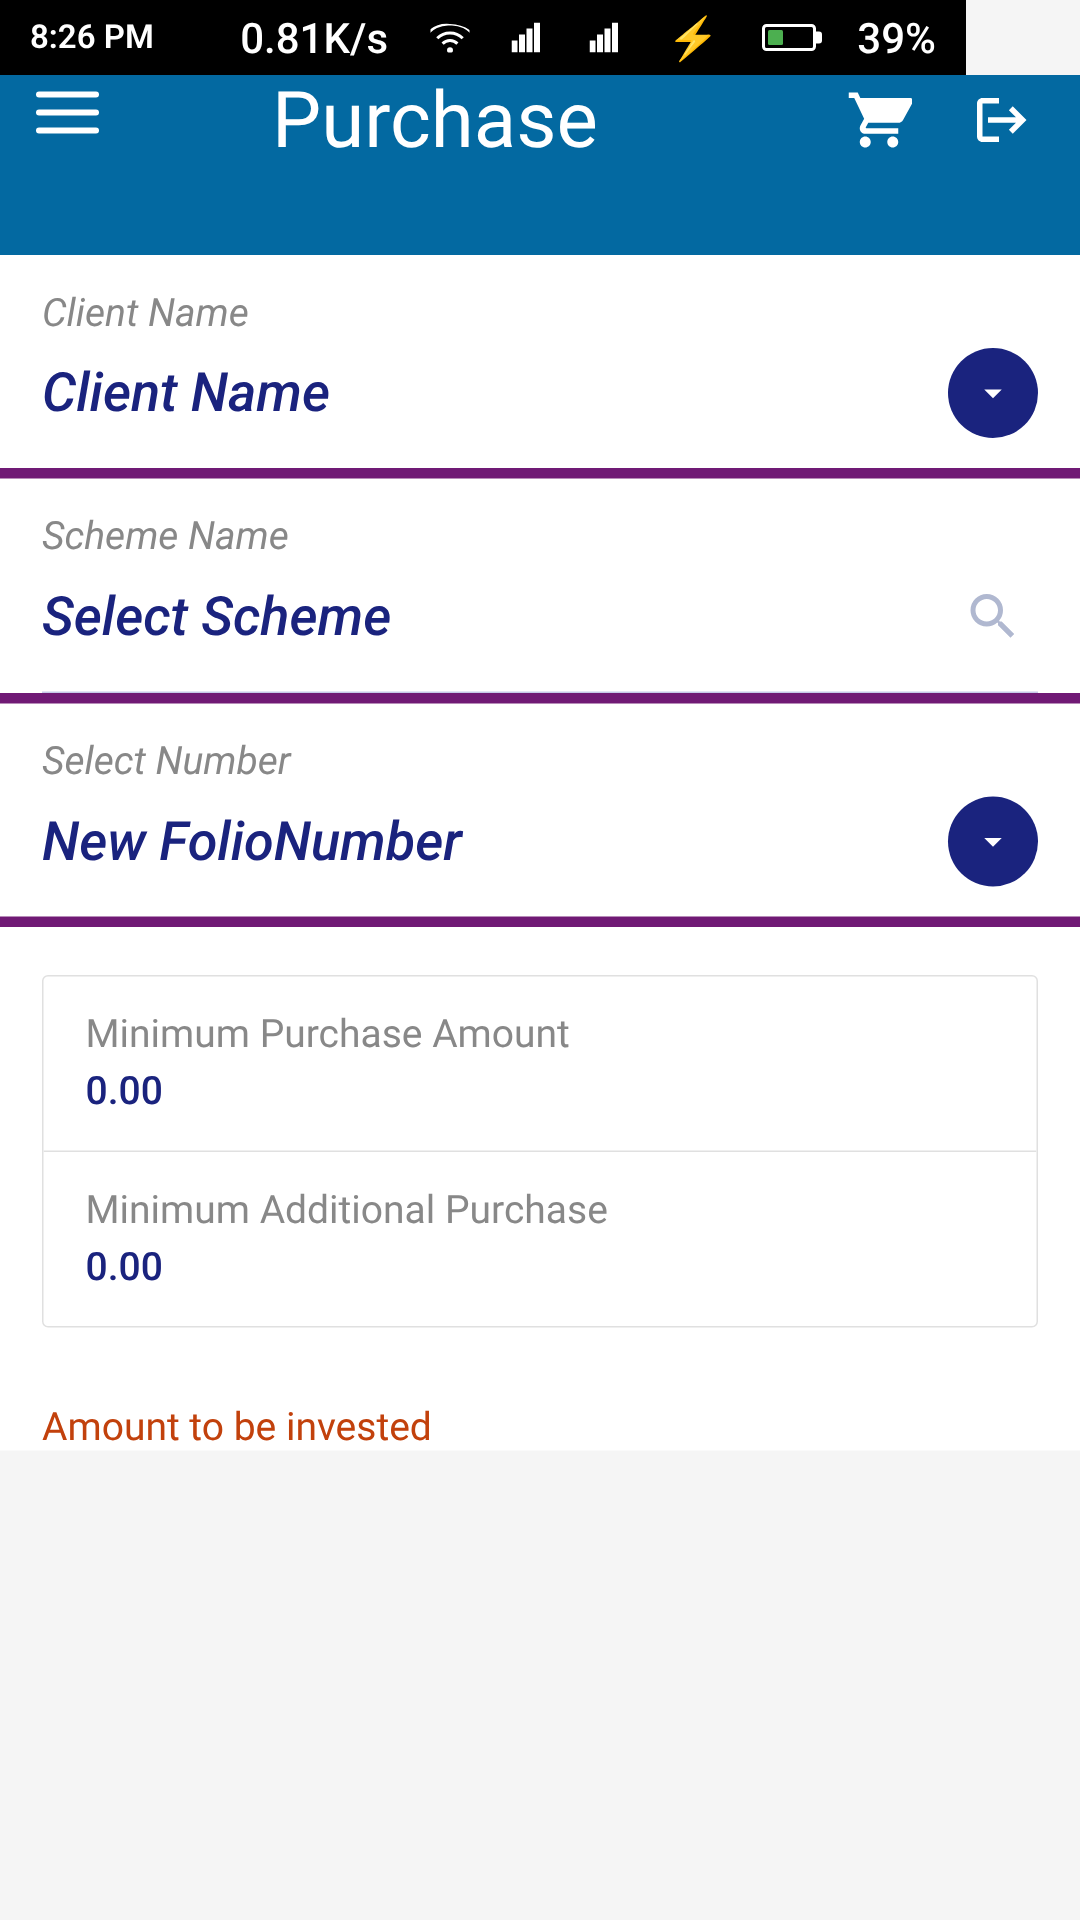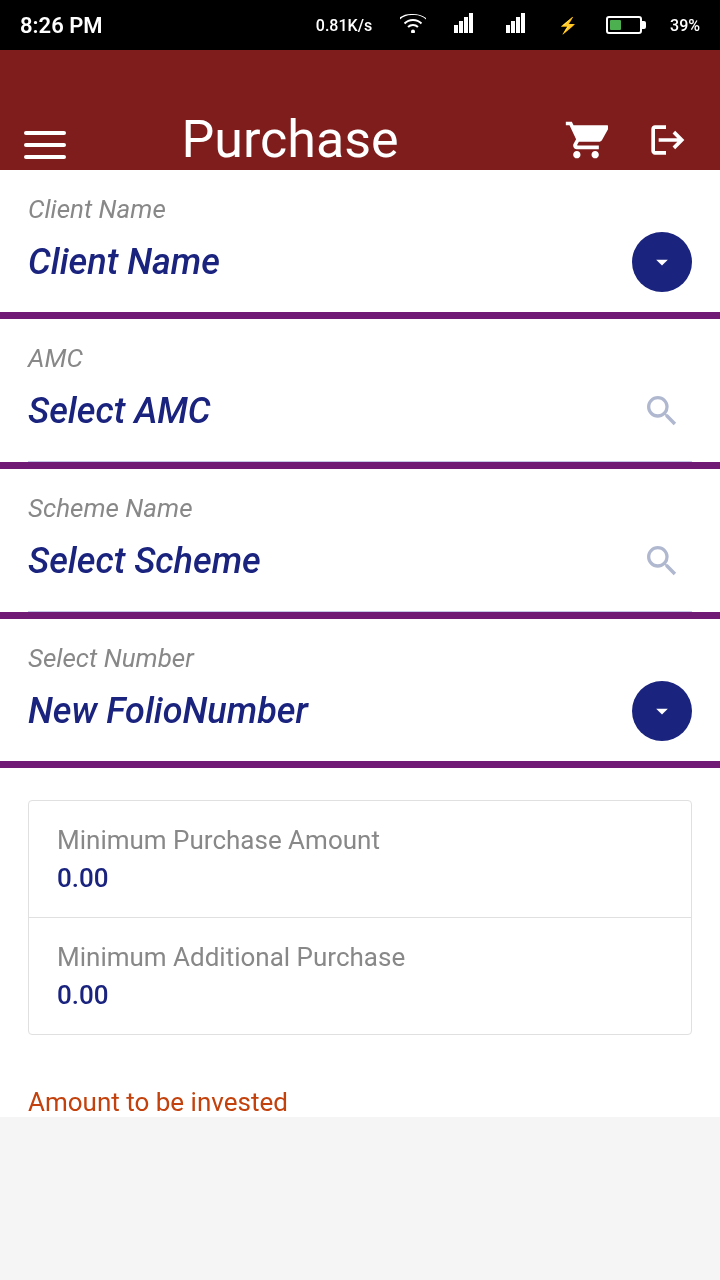--- a/index.html
+++ b/index.html
@@ -8,39 +8,39 @@
     body {
       width: 720px;
       min-height: 1280px;
       font-family: 'Roboto', Arial, sans-serif;
       background: #f5f5f5;
       font-size: 28px;
     }
 
     
     .status-bar {
-      width: 720px;
+      width: 644px;
       height: 50px;
       background: #000;
       display: flex;
       align-items: center;
       justify-content: space-between;
       padding: 0 20px;
       color: #fff;
       font-size: 22px;
       font-weight: 500;
     }
 
     .status-bar-left { font-weight: 600; }
 
     .status-bar-right {
       display: flex;
       align-items: center;
       gap: 28px;
-      font-size: 16px;
+      font-size: 28px;
     }
 
     .battery-icon {
       display: inline-flex;
       align-items: center;
       gap: 3px;
     }
 
     .battery-body {
       width: 36px;
@@ -69,23 +69,23 @@
       width: 39%;
       height: 100%;
       background: #4caf50;
       border-radius: 1px;
     }
 
     
     .app-bar {
       width: 720px;
       height: 120px;
-      background: #7f1d1d;
-      display: flex;
-      align-items: flex-end;
+      background: #0369a1;
+      display: flex;
+      align-items: flex-start;
       padding: 0 24px;
       color: #fff;
     }
 
     .menu-icon {
       width: 50px;
       height: 50px;
       display: flex;
       flex-direction: column;
       justify-content: center;
@@ -300,32 +300,20 @@
     <div class="field-row">
       <span class="field-value">Client Name</span>
       <div class="dropdown-btn">
         <svg width="28" height="28" viewBox="0 0 24 24" fill="white">
           <path d="M7 10l5 5 5-5z"></path>
         </svg>
       </div>
     </div>
   </div>
 
-  <div class="field-group">
-    <div class="field-label">AMC</div>
-    <div class="field-row">
-      <span class="field-value">Select AMC</span>
-      <div class="search-icon-wrap">
-        <svg width="40" height="40" viewBox="0 0 24 24" fill="#b0b8d0">
-          <path d="M15.5 14h-.79l-.28-.27A6.471 6.471 0 0 0 16 9.5 6.5 6.5 0 1 0 9.5 16c1.61 0 3.09-.59 4.23-1.57l.27.28v.79l5 4.99L20.49 19l-4.99-5zm-6 0C7.01 14 5 11.99 5 9.5S7.01 5 9.5 5 14 7.01 14 9.5 11.99 14 9.5 14z"></path>
-        </svg>
-      </div>
-    </div>
-    <div class="divider"></div>
-  </div>
 
   <div class="field-group">
     <div class="field-label">Scheme Name</div>
     <div class="field-row">
       <span class="field-value">Select Scheme</span>
       <div class="search-icon-wrap">
         <svg width="40" height="40" viewBox="0 0 24 24" fill="#b0b8d0">
           <path d="M15.5 14h-.79l-.28-.27A6.471 6.471 0 0 0 16 9.5 6.5 6.5 0 1 0 9.5 16c1.61 0 3.09-.59 4.23-1.57l.27.28v.79l5 4.99L20.49 19l-4.99-5zm-6 0C7.01 14 5 11.99 5 9.5S7.01 5 9.5 5 14 7.01 14 9.5 11.99 14 9.5 14z"></path>
         </svg>
       </div>

